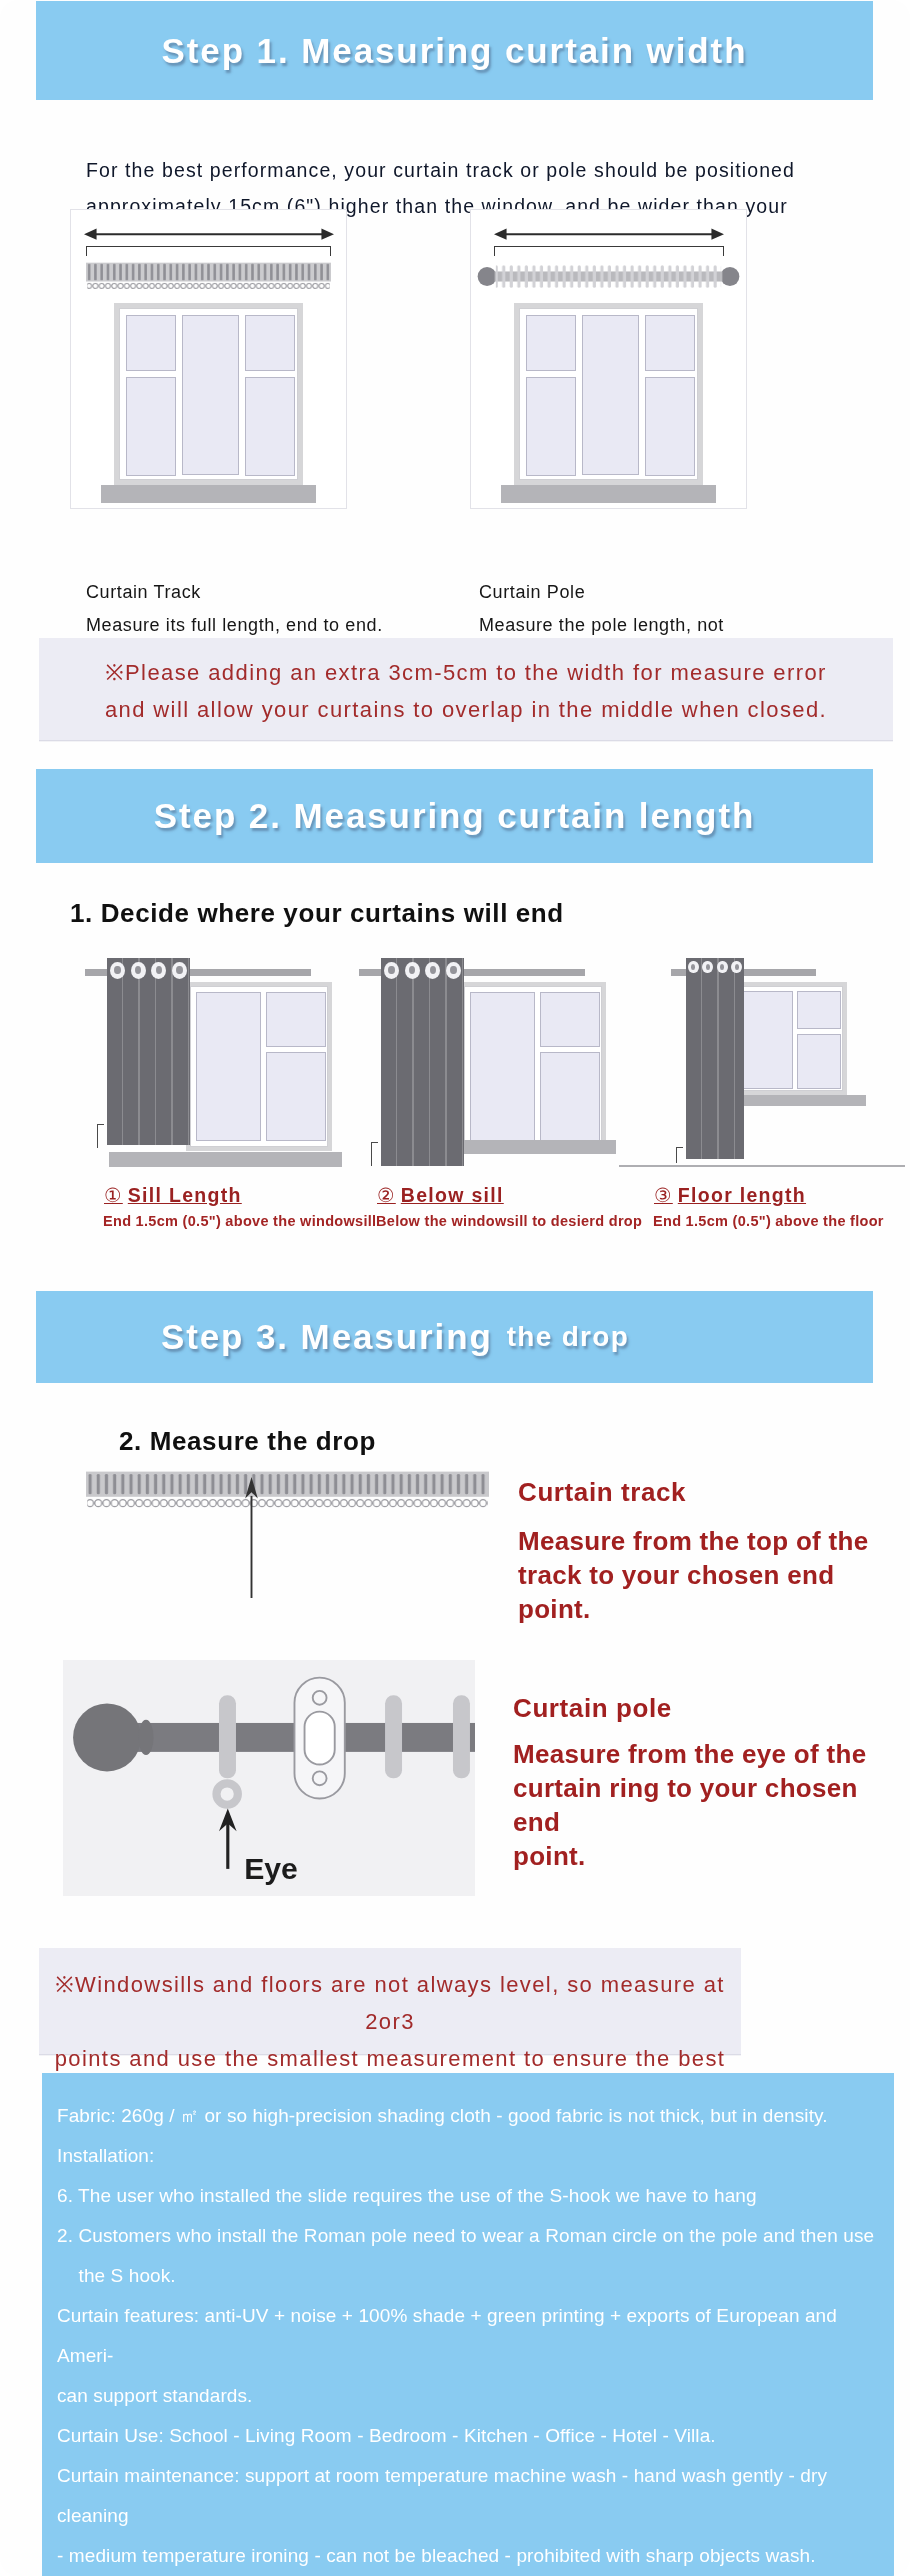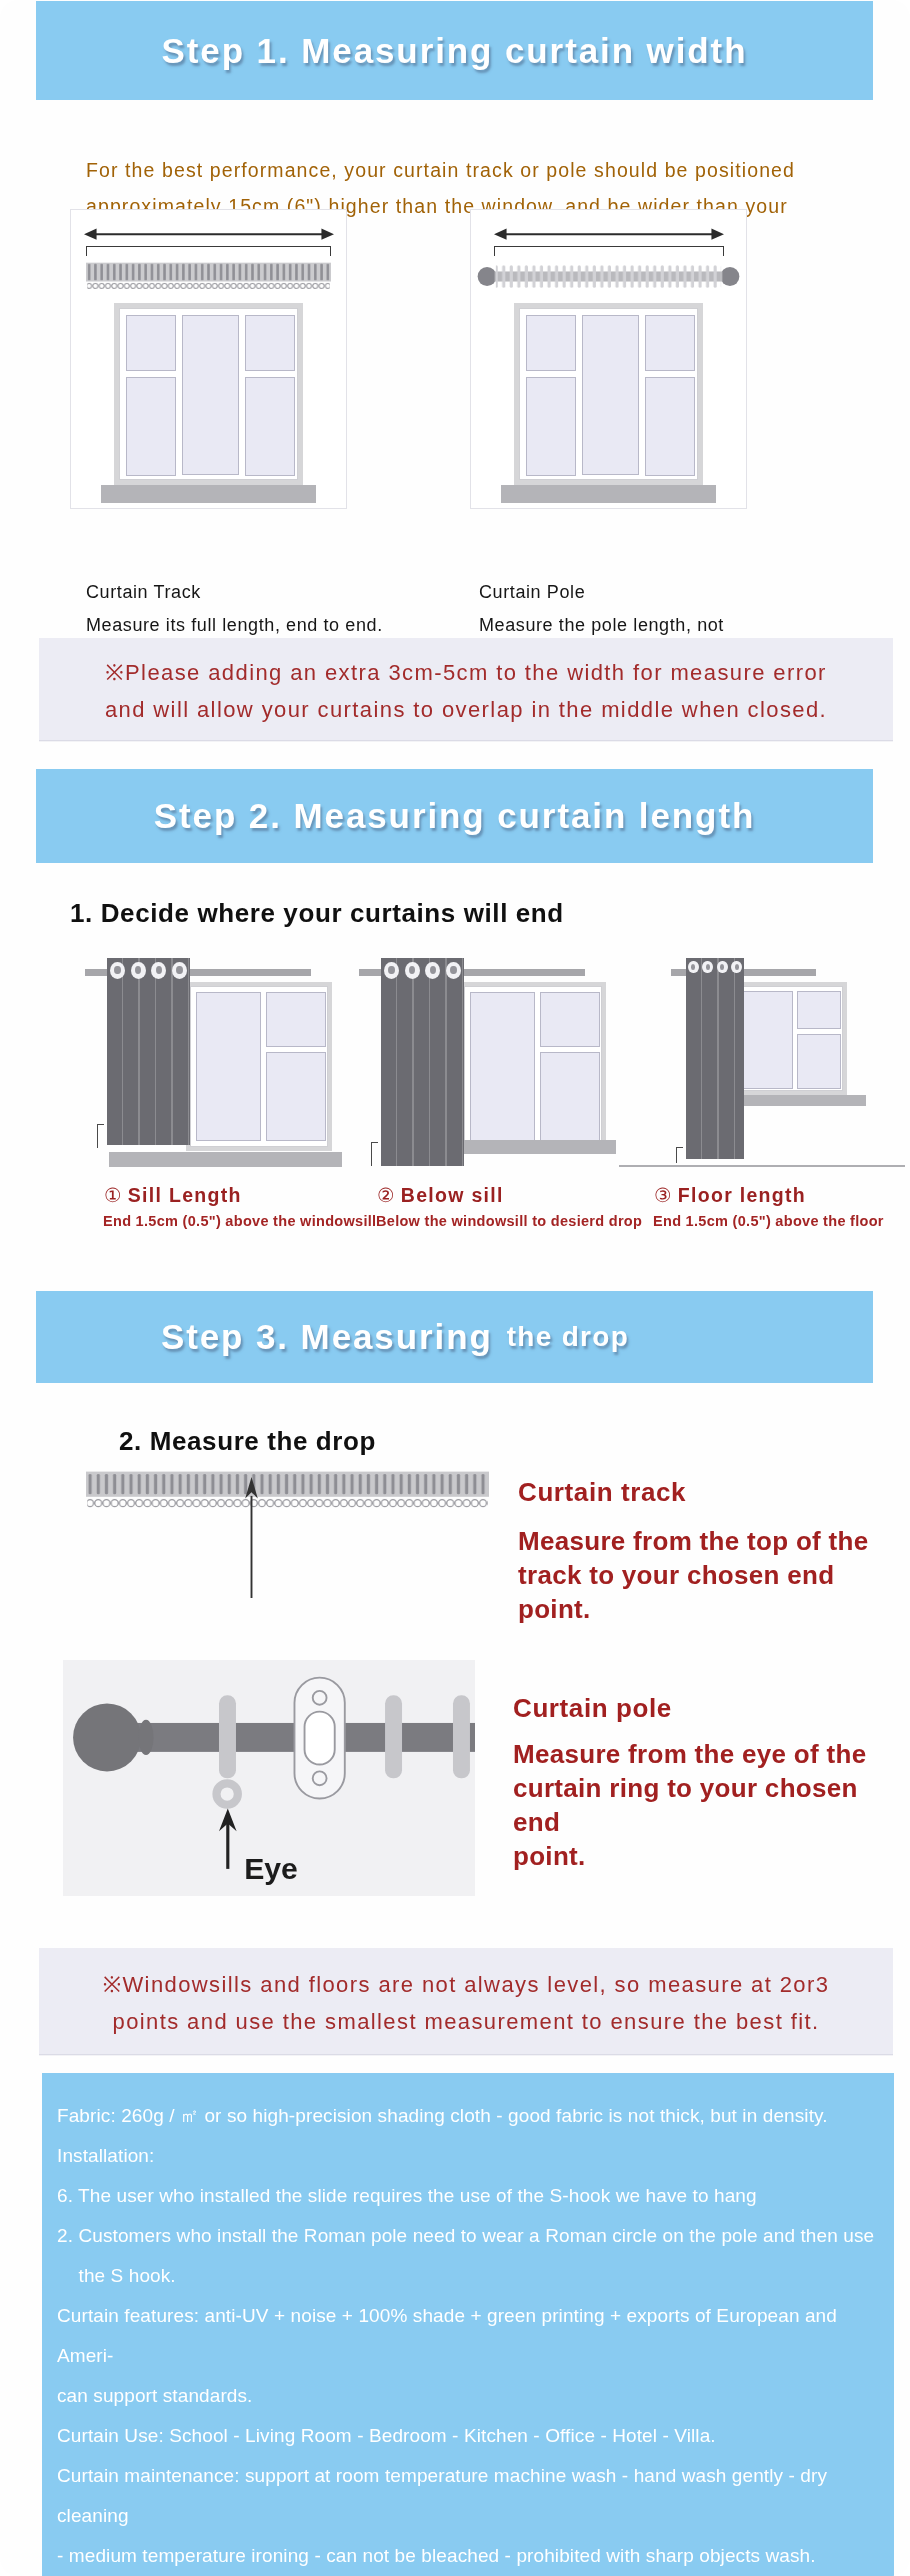--- a/index.html
+++ b/index.html
@@ -7,21 +7,21 @@
   .abs{position:absolute;}
   .page{position:absolute;left:0;top:0;width:910px;height:2576px;background:#fefefe;overflow:hidden;border-radius:18px;}
 
   
   .hdr{background:#89cbf1;color:#ffffff;font-weight:bold;font-size:35px;letter-spacing:1.9px;
        display:flex;align-items:center;justify-content:center;
        text-shadow:1.9px 2.5px 2.5px rgba(95,135,170,.85);}
   .hdr .sub{font-size:28px;margin-left:14px;letter-spacing:1.3px;}
 
   
-  .intro{color:#a16207;font-size:19.5px;line-height:36px;letter-spacing:1.1px;}
+  .intro{color:#0f172a;font-size:19.5px;line-height:36px;letter-spacing:1.1px;}
   .cap{color:#161616;font-size:18px;line-height:33px;letter-spacing:0.6px;}
 
   
   .note{background:#ececf4;color:#a22b2b;font-size:22px;letter-spacing:1.4px;text-align:center;
         line-height:37px;box-shadow:0 1.3px 0 rgba(200,200,216,.65);}
 
   .blacktitle{color:#101010;font-weight:bold;font-size:26px;letter-spacing:0.6px;}
 
   
   .panel{background:#ffffff;border:0.6px solid #e2e2e8;}
@@ -36,21 +36,21 @@
   .curtain{background:#6b6b71;
      background-image:repeating-linear-gradient(90deg,transparent 0 15px,rgba(255,255,255,.22) 15px 16.4px);}
   .grommets{position:absolute;display:flex;justify-content:space-around;align-items:center;}
   .grommet{width:15px;height:17px;border-radius:50%;background:#f2f2f5;display:flex;align-items:center;justify-content:center;}
   .grommet i{display:block;width:6.3px;height:8.2px;border-radius:50%;background:#94949a;}
   .win2{background:#d6d6d8;}
   .win2in{position:absolute;left:3.8px;top:3.8px;right:3.8px;bottom:3.8px;background:#ffffff;border:0.6px solid #cfcfd3;}
   .mark{border-left:1.3px solid #4a4a4a;border-top:1.3px solid #4a4a4a;width:6.3px;height:22.6px;}
   .floorline{background:#aeaeb2;height:1.9px;}
 
-  .opt-t{color:#9a2121;font-weight:bold;font-size:19.5px;letter-spacing:1.3px;}
+  .opt-t{color:#9a2121;font-weight:bold;font-size:19.5px;letter-spacing:1.3px;text-decoration:underline;}
   .opt-t .num{font-weight:400;margin-right:5px;}
   .opt-d{color:#a32424;font-weight:bold;font-size:14.5px;letter-spacing:0.3px;}
 
   
   .red-h{color:#a12020;font-weight:bold;font-size:26px;letter-spacing:0.6px;}
   .red-b{color:#a12020;font-weight:bold;font-size:26px;line-height:34px;letter-spacing:0.3px;}
 
   
   .footer{background:#89cbf1;color:#ffffff;font-size:19px;line-height:40px;
           padding:22.6px 12.6px 0 15px;letter-spacing:0.1px;}
@@ -297,21 +297,21 @@
     <text x="288" y="348" font-size="48" font-weight="bold" fill="#1c1c1c">Eye</text>
   </svg>
 
   <div class="abs red-h" style="left:513px;top:1693px;">Curtain pole</div>
   <div class="abs red-b" style="left:513px;top:1737px;width:377px;">
     <div>Measure from the eye of the</div>
     <div>curtain ring to your chosen end</div>
     <div>point.</div>
   </div>
 
-  <div class="abs note" style="left:39px;top:1948px;width:854px;height:106px;padding-top:17.6px;box-sizing:border-box;">
+  <div class="abs note" style="left:39px;top:1948px;width:702px;height:106px;padding-top:17.6px;box-sizing:border-box;">
     <div>※Windowsills and floors are not always level, so measure at 2or3</div>
     <div>points and use the smallest measurement to ensure the best fit.</div>
   </div>
 
   <div class="abs footer" style="left:42px;top:2073px;width:852px;height:611px;box-sizing:border-box;">
     <div>Fabric: 260g / ㎡ or so high-precision shading cloth - good fabric is not thick, but in density.</div>
     <div>Installation:</div>
     <div>6. The user who installed the slide requires the use of the S-hook we have to hang</div>
     <div>2. Customers who install the Roman pole need to wear a Roman circle on the pole and then use</div>
     <div>    the S hook.</div>

